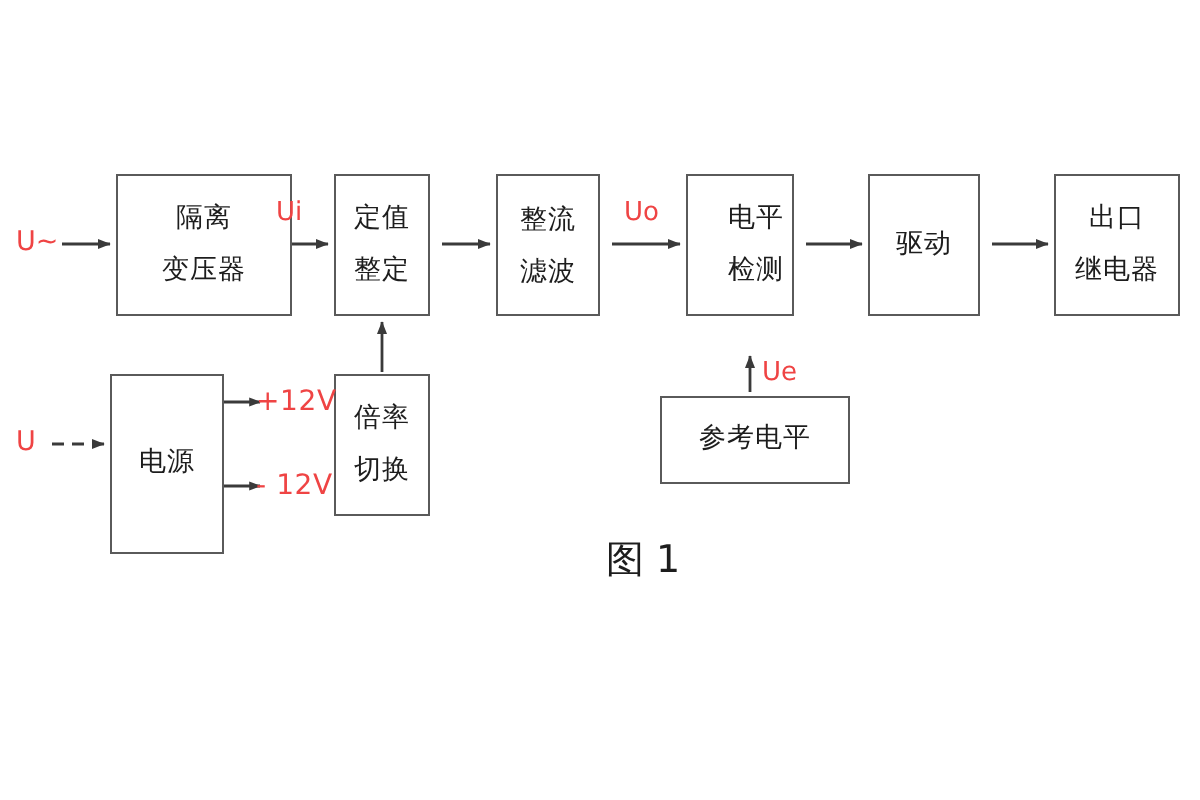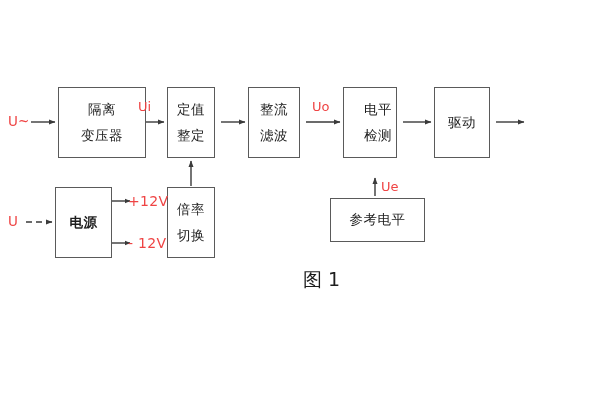--- a/index.html
+++ b/index.html
@@ -124,22 +124,26 @@
 
   <div class="block" style="left:343px; top:87px; width:54px; height:71px;padding-left:16px;">
     <span class="ln">电平</span>
     <span class="ln">检测</span>
   </div>
 
   <div class="block one-line" style="left:434px; top:87px; width:56px; height:71px;">
     <span class="ln">驱动</span>
   </div>
 
+  <div class="block" style="left:527px; top:87px; width:63px; height:71px;">
+    <span class="ln">出口</span>
+    <span class="ln">继电器</span>
+  </div>
 
-  <div class="block one-line" style="left:55px; top:187px; width:57px; height:71px;font-weight:bold;">
+  <div class="block one-line" style="left:55px; top:187px; width:57px; height:90px;">
     <span class="ln">电源</span>
   </div>
 
   <div class="block" style="left:167px; top:187px; width:48px; height:71px;">
     <span class="ln">倍率</span>
     <span class="ln">切换</span>
   </div>
 
   <div class="block one-line" style="left:330px; top:198px; width:95px; height:44px;">
     <span class="ln">参考电平</span>

